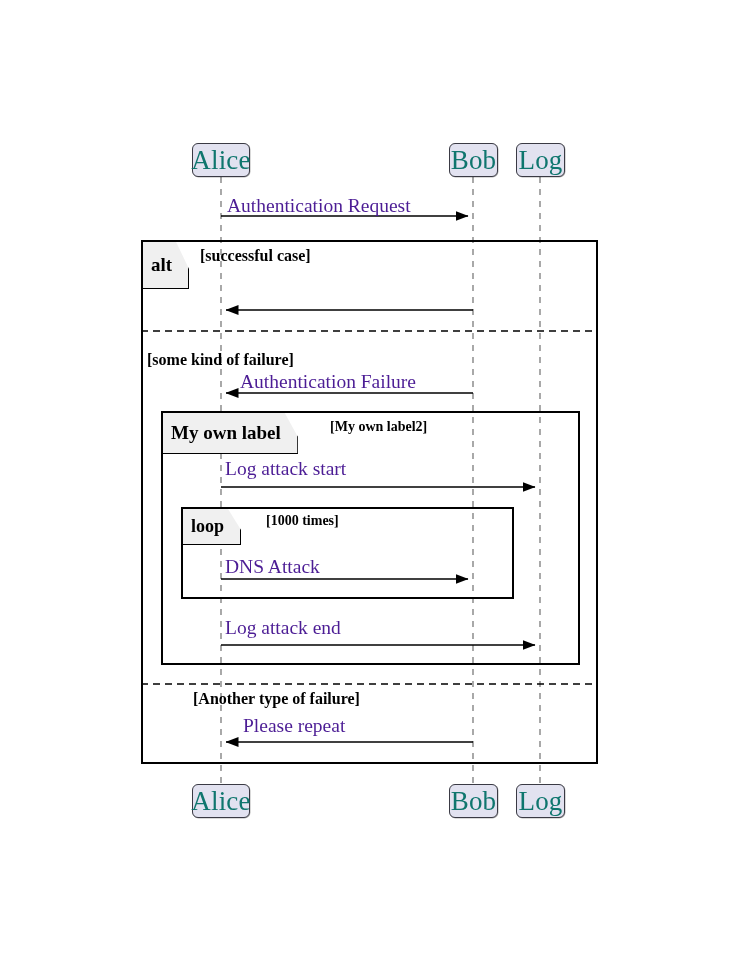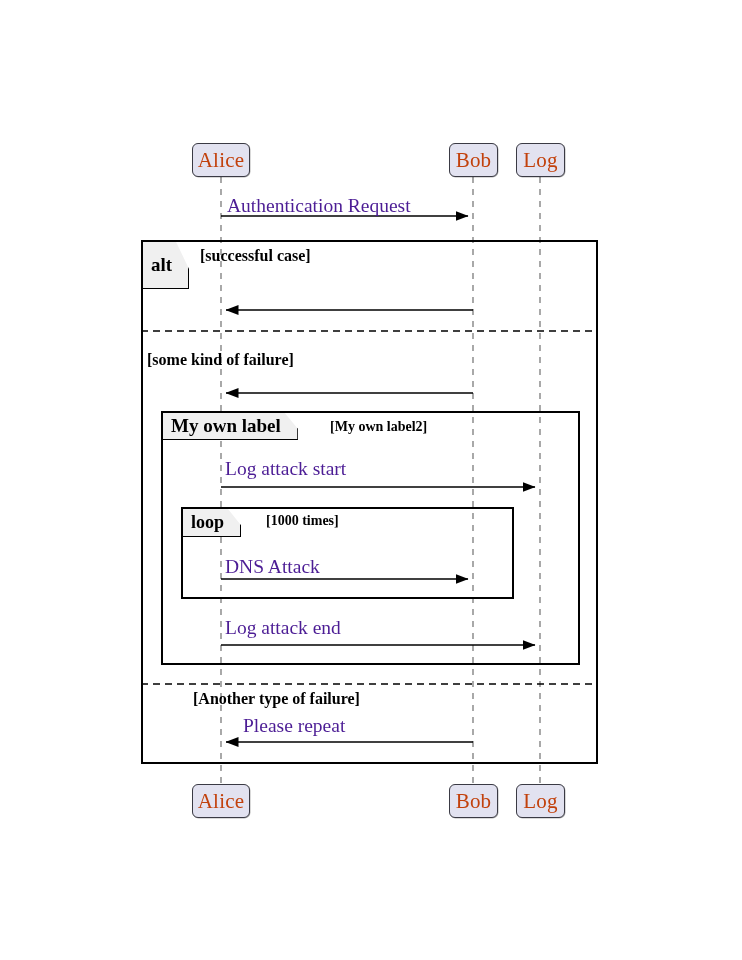--- a/index.html
+++ b/index.html
@@ -35,22 +35,22 @@
   
   .participant {
     position: absolute;
     box-sizing: border-box;
     background: #e2e2f0;
     border: 1.6px solid #3a3a44;
     border-radius: 6px;
     display: flex;
     align-items: center;
     justify-content: center;
-    font-size: 21px;
-    color: #c2410c;
+    font-size: 27px;
+    color: #0f766e;
     line-height: 1;
     letter-spacing: 0.2px;
     box-shadow: 0.5px 0.5px 0 rgba(0,0,0,0.30);
   }
 
   
   .fragment {
     position: absolute;
     box-sizing: border-box;
     border: 2.2px solid #000000;
@@ -141,33 +141,34 @@
   <div class="frag-tab" style="left:143px; top:242px; height:47px;">alt</div>
 
   <div class="frag-guard g-big" style="left:200px; top:248px;">[successful case]</div>
 
   <div class="frag-guard g-big" style="left:147px; top:352px;">[some kind of failure]</div>
 
   <div class="frag-guard g-big" style="left:147px; top:691px;margin-left:46px;">[Another type of failure]</div>
 
   <div class="fragment fragment-inner" style="left:161px; top:411px; width:419px; height:254px;"></div>
 
-  <div class="frag-tab" style="left:163px; top:413px; height:27px;">My own label</div>
+  <div class="frag-tab" style="left:163px; top:413px; height:41px;">My own label</div>
 
   <div class="frag-guard" style="left:330px; top:420px;">[My own label2]</div>
 
   <div class="fragment fragment-inner" style="left:181px; top:507px; width:333px; height:92px;"></div>
 
-  <div class="frag-tab small" style="left:183px; top:509px; height:28px;padding-left:8px;">loop</div>
+  <div class="frag-tab small" style="left:183px; top:509px; height:36px;padding-left:8px;">loop</div>
 
   <div class="frag-guard" style="left:266px; top:514px;">[1000 times]</div>
 
   <div class="msg-label" style="left:227px; top:196px;">Authentication Request</div>
 
 
+  <div class="msg-label" style="left:240px; top:372px;">Authentication Failure</div>
 
   <div class="msg-label" style="left:225px; top:459px;">Log attack start</div>
 
   <div class="msg-label" style="left:225px; top:557px;">DNS Attack</div>
 
   <div class="msg-label" style="left:225px; top:618px;">Log attack end</div>
 
   <div class="msg-label" style="left:243px; top:716px;">Please repeat</div>
 
   <div class="participant" style="left:192px; top:143px; width:58px; height:34px;">Alice</div>

